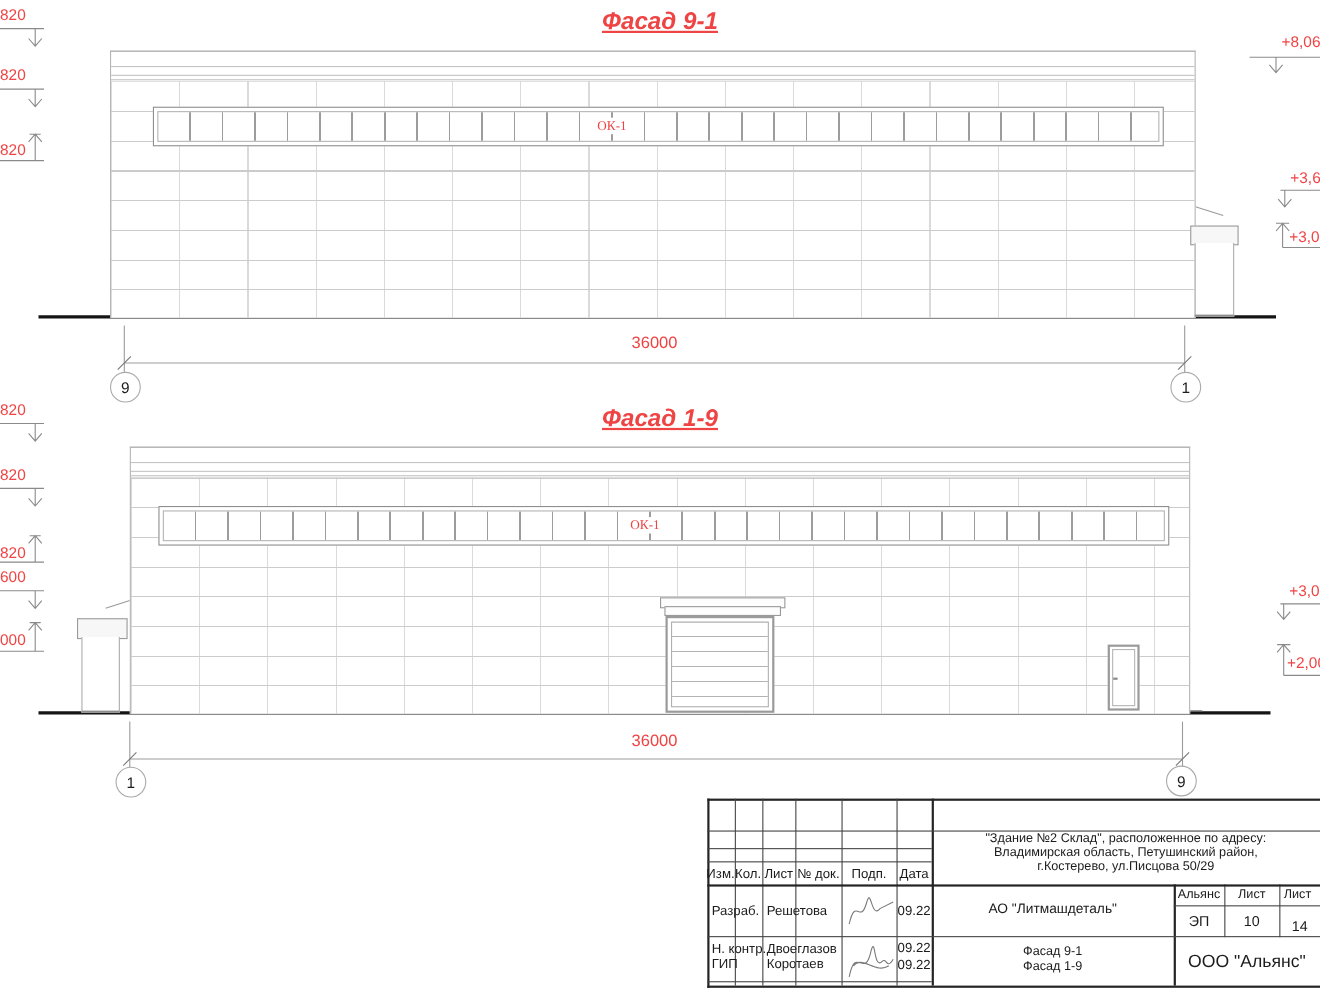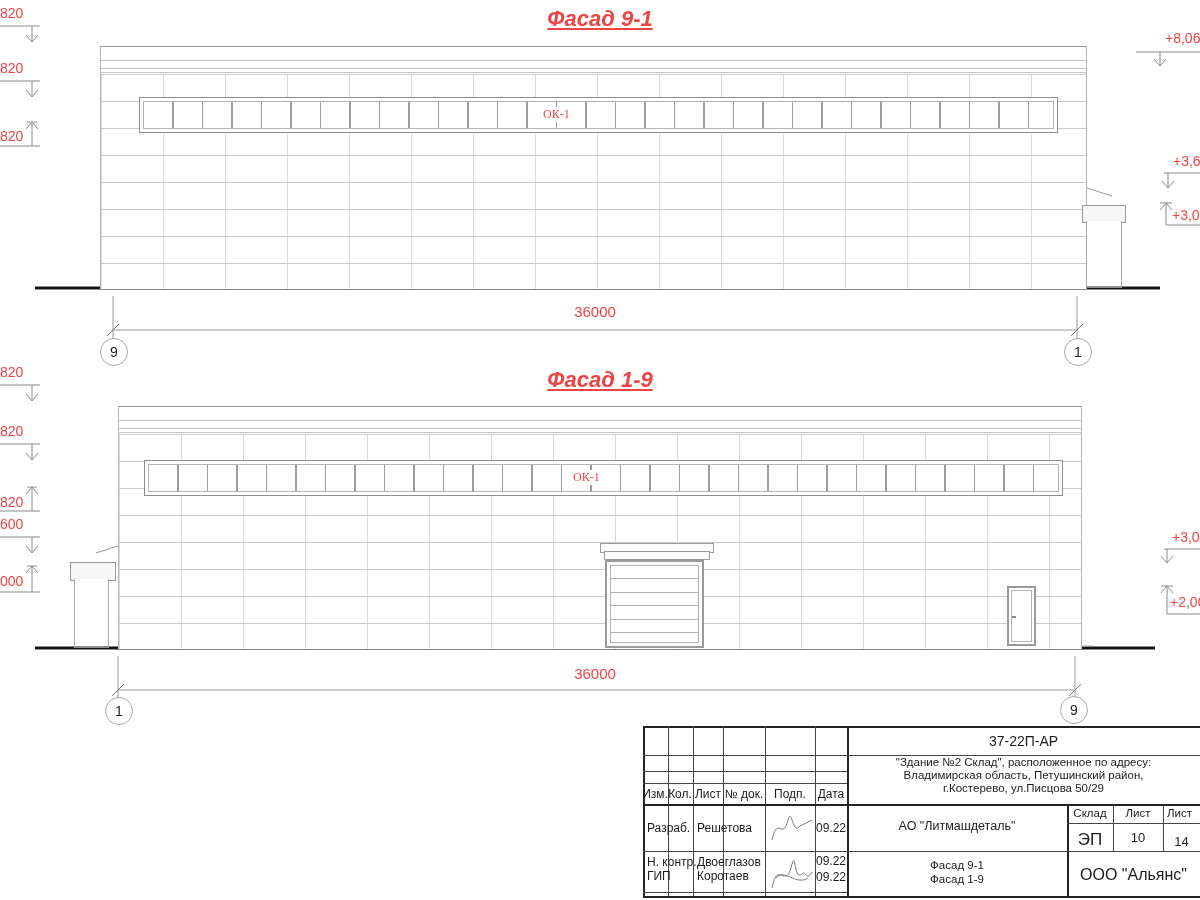--- a/index.html
+++ b/index.html
@@ -196,29 +196,28 @@
     <span class="tb" style="left:54px;top:143px;">Коротаев</span>
     <span class="tb tbc" style="left:172px;top:144px;width:32px;">09.22</span>
 
     <svg style="left:125px;top:80px;" width="46" height="42" viewBox="0 0 46 42">
       <path d="M4,34 C10,8 14,36 20,14 C24,0 24,30 32,20 L44,14" stroke="#7a7a7a" fill="none" stroke-width="1"></path>
     </svg>
     <svg style="left:123px;top:122px;" width="50" height="46" viewBox="0 0 50 46">
       <path d="M6,40 C12,10 20,44 26,16 C30,2 28,34 36,26 C40,22 40,34 46,24 M10,30 C18,20 30,38 42,30" stroke="#7a7a7a" fill="none" stroke-width="1"></path>
     </svg>
 
-    <span class="tb tbc" style="left:204px;top:7px;width:353px;font-size:14px;">37-22П-АР</span>
     <span class="tb tbc" style="left:204px;top:30px;width:353px;font-size:11.5px;">"Здание №2 Склад", расположенное по адресу:</span>
     <span class="tb tbc" style="left:204px;top:43px;width:353px;font-size:11.5px;">Владимирская область, Петушинский район,</span>
     <span class="tb tbc" style="left:204px;top:56px;width:353px;font-size:11.5px;">г.Костерево, ул.Писцова 50/29</span>
     <span class="tb tbc" style="left:204px;top:93px;width:220px;font-size:12.5px;">АО "Литмашдеталь"</span>
     <span class="tb tbc" style="left:204px;top:133px;width:220px;font-size:11.5px;">Фасад 9-1</span>
     <span class="tb tbc" style="left:204px;top:147px;width:220px;font-size:11.5px;">Фасад 1-9</span>
-    <span class="tb tbc" style="left:424px;top:81px;width:46px;font-size:11.5px;">Склад</span>
+    <span class="tb tbc" style="left:424px;top:81px;width:46px;font-size:11.5px;">Альянс</span>
     <span class="tb tbc" style="left:470px;top:81px;width:50px;font-size:11.5px;">Лист</span>
     <span class="tb" style="left:524px;top:81px;font-size:11.5px;">Лист</span>
-    <span class="tb tbc" style="left:424px;top:104px;width:46px;font-size:17px;">ЭП</span>
+    <span class="tb tbc" style="left:424px;top:104px;width:46px;font-size:13px;">ЭП</span>
     <span class="tb tbc" style="left:470px;top:104px;width:50px;font-size:13px;">10</span>
     <span class="tb tbc" style="left:520px;top:108px;width:37px;font-size:13px;">14</span>
     <span class="tb tbc" style="left:424px;top:140px;width:133px;font-size:16px;">ООО "Альянс"</span>
   </div>
 
 </div>
 
 </body></html>

